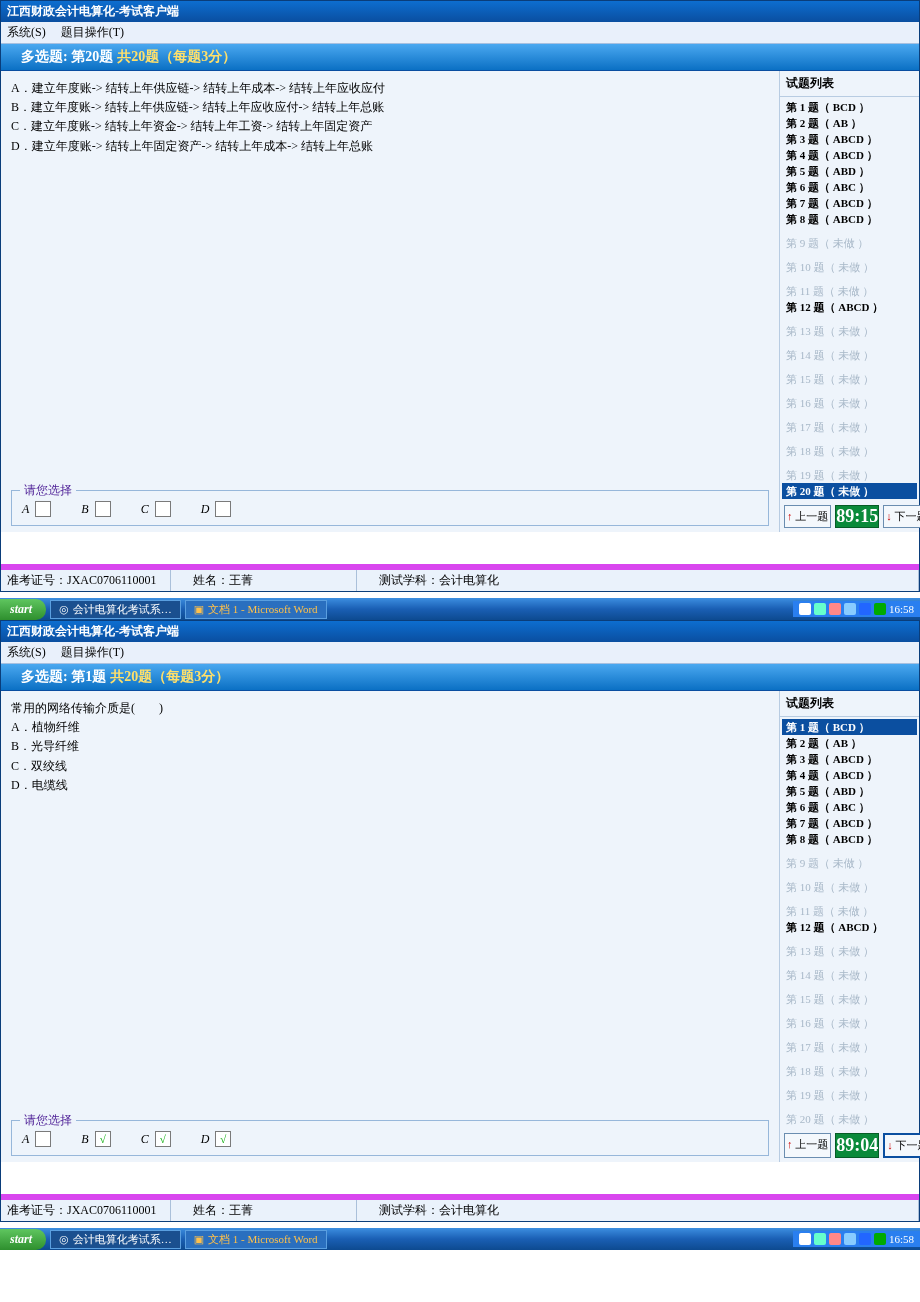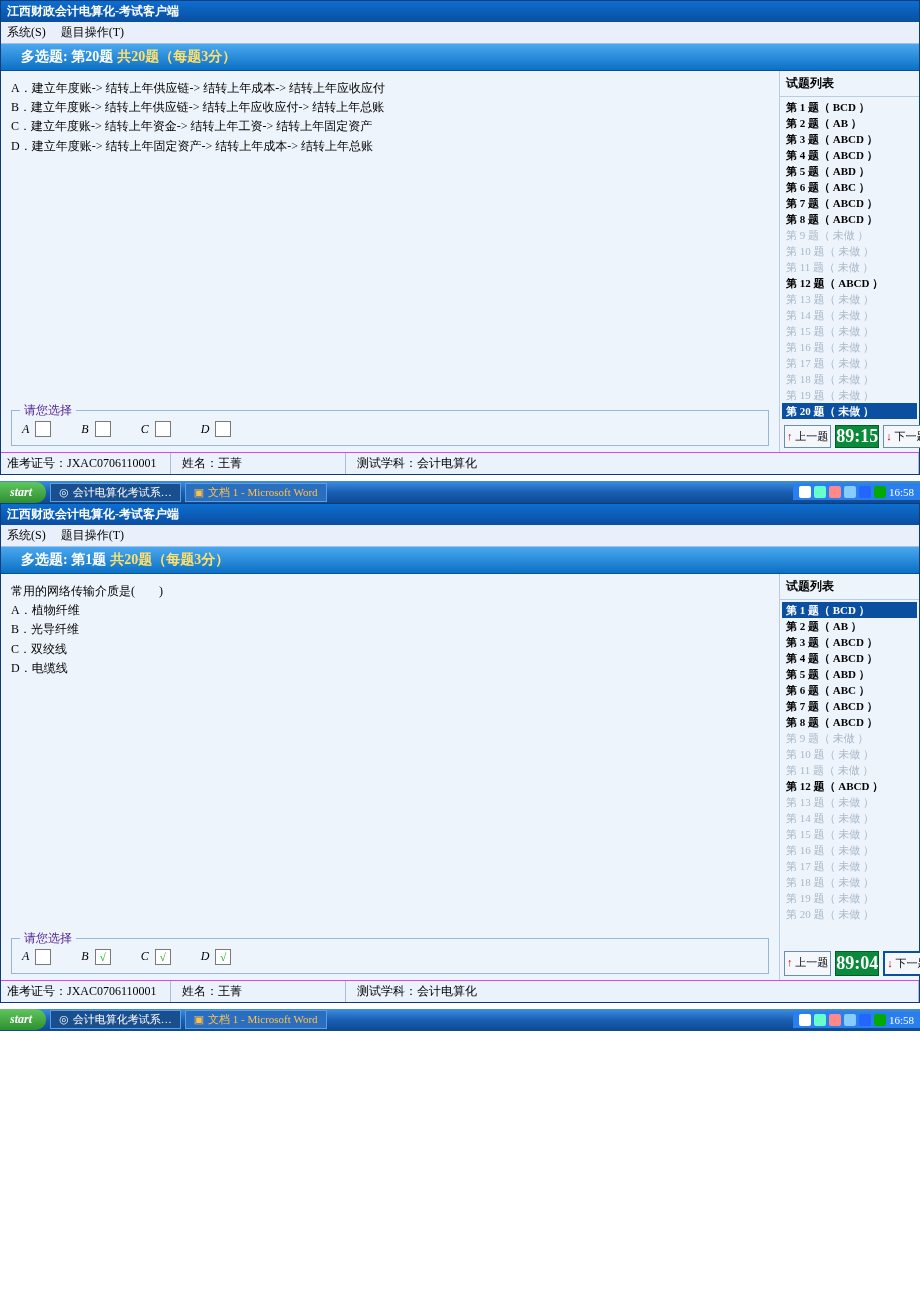--- a/index.html
+++ b/index.html
@@ -125,20 +125,21 @@
     white-space: nowrap;
     font-size: 11px;
     line-height: 14px;
   }
   .qitem.done {
     color: #000;
     font-weight: bold;
   }
   .qitem.pending {
     color: #a8b8c8;
+    margin-top: 8px;
   }
   .qitem.selected {
     background: #0b4fa0;
     color: #fff;
     font-weight: bold;
   }
   .btns {
     padding: 4px;
     display: flex;
     flex-direction: row;
@@ -173,24 +174,25 @@
     color: #fff;
     font-weight: bold;
     font-size: 18px;
     display: flex;
     align-items: center;
     justify-content: center;
     border: 1px solid #065c26;
   }
   .statusbar {
     display: flex;
-    gap: 5px;
-    border-top: 1px solid #d946ef;
+    gap: 16px;
+    border-top: 6px solid #d946ef;
     background: #eaf2fb;
     font-size: 12px;
+    margin-top: 32px;
   }
   .statusbar .cell {
     padding: 2px 6px;
     border-right: 1px solid #aac0da;
     white-space: nowrap;
     overflow: hidden;
   }
   .statusbar .cell.c1 { width: 170px; }
   .statusbar .cell.c2 { width: 170px; }
   .statusbar .cell.c3 { flex: 1; }

